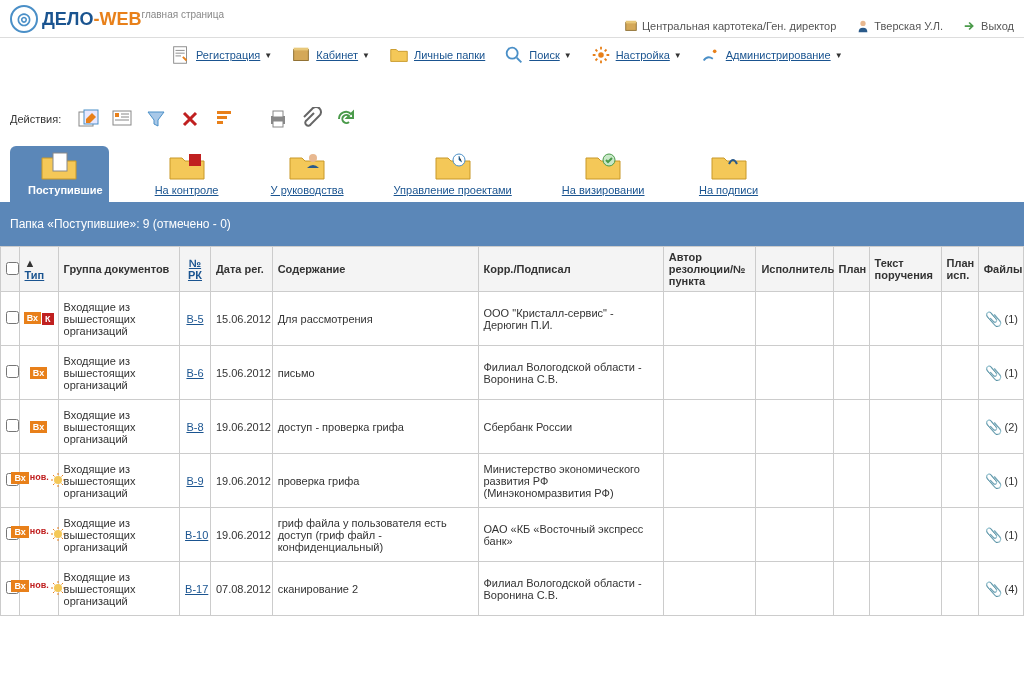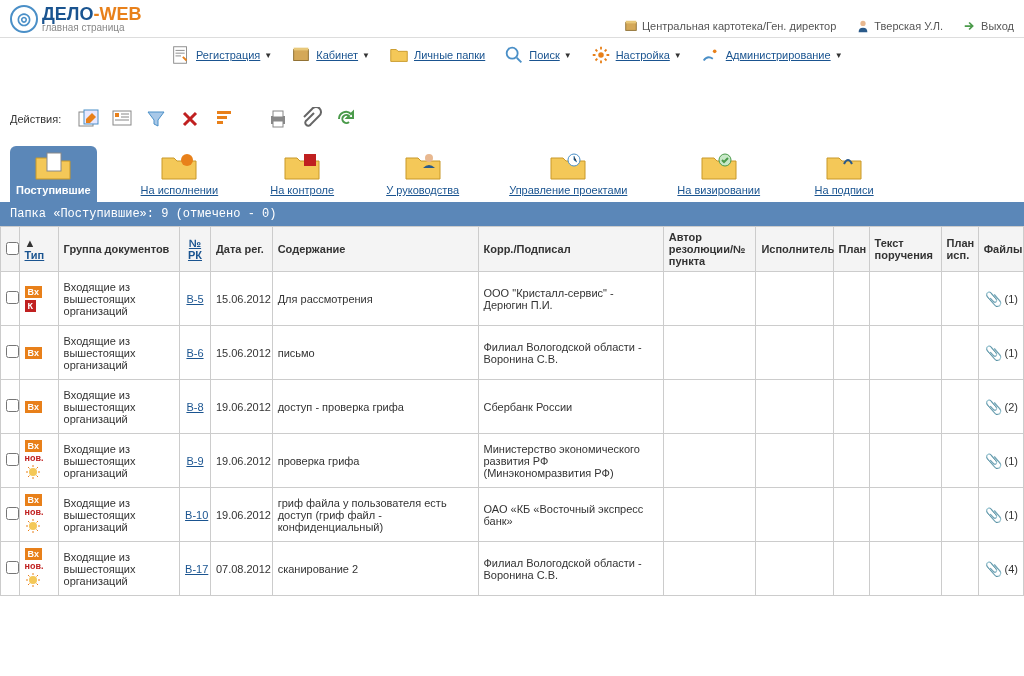--- a/index.html
+++ b/index.html
@@ -2,21 +2,21 @@
 <html><head>
 <meta charset="utf-8">
 <style>
 * { margin: 0; padding: 0; box-sizing: border-box; }
 body { font-family: Arial, sans-serif; font-size: 11px; background: #fff; color: #333; width: 1024px; }
 
 
 .header { display: flex; justify-content: space-between; align-items: center; padding: 4px 10px; border-bottom: 1px solid #ddd; }
 .logo-area { display: flex; align-items: center; gap: 4px; }
 .logo-icon { width: 28px; height: 28px; border: 2px solid #4a8fc7; border-radius: 50%; display: flex; align-items: center; justify-content: center; color: #4a8fc7; font-size: 16px; font-weight: bold; }
-.logo-text { display: flex; flex-direction: column; line-height: 1; }
+.logo-text { display: flex; flex-direction: row; line-height: 1; }
 .logo-title { font-size: 18px; font-weight: bold; }
 .logo-title .blue { color: #1a5490; } .logo-title .orange { color: #e8801a; }
 .logo-sub { font-size: 10px; color: #888; }
 .header-right { display: flex; gap: 20px; align-items: center; font-size: 11px; color: #555; margin-top: 15px; }
 .header-item { display: flex; align-items: center; gap: 4px; }
 .hi-icon { width: 14px; height: 14px; display: inline-block; }
 
 
 .main-nav { display: flex; gap: 18px; padding: 6px 10px 8px 170px; align-items: center; text-align: right; }
 .nav-item { display: flex; align-items: center; gap: 4px; }
@@ -26,26 +26,26 @@
 
 
 .actions-bar { display: flex; align-items: center; gap: 8px; padding: 6px 10px; margin-top: 26px; }
 .actions-label { color: #333; font-size: 11px; margin-right: 6px; }
 .action-icon { width: 26px; height: 26px; display: flex; align-items: center; justify-content: center; cursor: pointer; }
 
 
 .folder-tabs { display: flex; gap: 38px; padding: 8px 10px 0 10px; align-items: flex-end; }
 .ftab { display: flex; flex-direction: column; align-items: center; gap: 2px; padding: 4px 6px 6px 6px; min-width: 80px; }
 .ftab.active { background: #5b87b8; border-radius: 6px 6px 0 0; }
-.ftab.active .ftab-label { color: #fff; text-decoration: none; font-weight: bold; }
+.ftab.active .ftab-label { color: #fff; text-decoration: none; font-weight: bold; margin-left: 12px; }
 .ftab-icon { width: 40px; height: 32px; }
 .ftab-label { color: #1a5490; text-decoration: underline; font-size: 11px; }
 
 
-.folder-header { background: #5b87b8; color: #fff; padding: 5px 10px; font-size: 12px; font-family: Liberation Mono, monospace; }
+.folder-header { background: #5b87b8; color: #fff; padding: 15px 10px; font-size: 12px; }
 
 
 table { width: 100%; border-collapse: collapse; table-layout: fixed; }
 th, td { border: 1px solid #ccc; padding: 4px 5px; font-size: 11px; text-align: left; vertical-align: middle; }
 th { background: #f4f4f4; color: #333; font-weight: bold; }
 th a { color: #1a5490; text-decoration: underline; }
 td a { color: #1a5490; text-decoration: underline; }
 .col-check { width: 18px; }
 .col-type { width: 38px; }
 .col-group { width: 118px; }
@@ -54,21 +54,21 @@
 .col-content { width: 200px; }
 .col-corr { width: 180px; }
 .col-author { width: 90px; }
 .col-exec { width: 75px; }
 .col-plan { width: 35px; }
 .col-text { width: 70px; }
 .col-dateisp { width: 36px; }
 .col-file { width: 44px; }
 .badge-bx { display: inline-block; background: #e8801a; color: #fff; font-size: 9px; padding: 1px 3px; font-weight: bold; }
 .badge-k { display: inline-block; background: #c02020; color: #fff; font-size: 9px; padding: 1px 3px; font-weight: bold; margin-top: 1px; }
-.type-cell { display: flex; flex-direction: column; gap: 1px; align-items: flex-start; justify-content: center; }
+.type-cell { display: flex; gap: 1px; align-items: flex-start; justify-content: center; }
 .file-cell { display: flex; align-items: center; gap: 2px; justify-content: flex-end; }
 .clip-icon { color: #5b87b8; font-size: 14px; }
 tr.data-row td { height: 54px; }
 </style>
 </head>
 <body>
 
 <div class="header">
   <div class="logo-area">
     <div class="logo-icon">◎</div>
@@ -204,27 +204,20 @@
     </div>
 </div>
 
 <div class="folder-tabs">
   <div class="ftab active">
     <svg class="ftab-icon" viewBox="0 0 40 32">
         <path d="M3 8h12l3 3h19v18H3z" fill="#f4c858" stroke="#c89828"></path>
         <rect x="14" y="3" width="14" height="18" fill="#fff" stroke="#888"></rect>
       </svg>
     <span class="ftab-label">Поступившие</span>
-  </div>
-  <div class="ftab">
-    <svg class="ftab-icon" viewBox="0 0 40 32">
-        <path d="M3 8h12l3 3h19v18H3z" fill="#f4c858" stroke="#c89828"></path>
-        <circle cx="28" cy="10" r="6" fill="#e8801a"></circle>
-      </svg>
-    <span class="ftab-label">На исполнении</span>
   </div>
   <div class="ftab">
     <svg class="ftab-icon" viewBox="0 0 40 32">
         <path d="M3 8h12l3 3h19v18H3z" fill="#f4c858" stroke="#c89828"></path>
         <rect x="22" y="4" width="12" height="12" fill="#c02020"></rect>
       </svg>
     <span class="ftab-label">На контроле</span>
   </div>
   <div class="ftab">
     <svg class="ftab-icon" viewBox="0 0 40 32">

